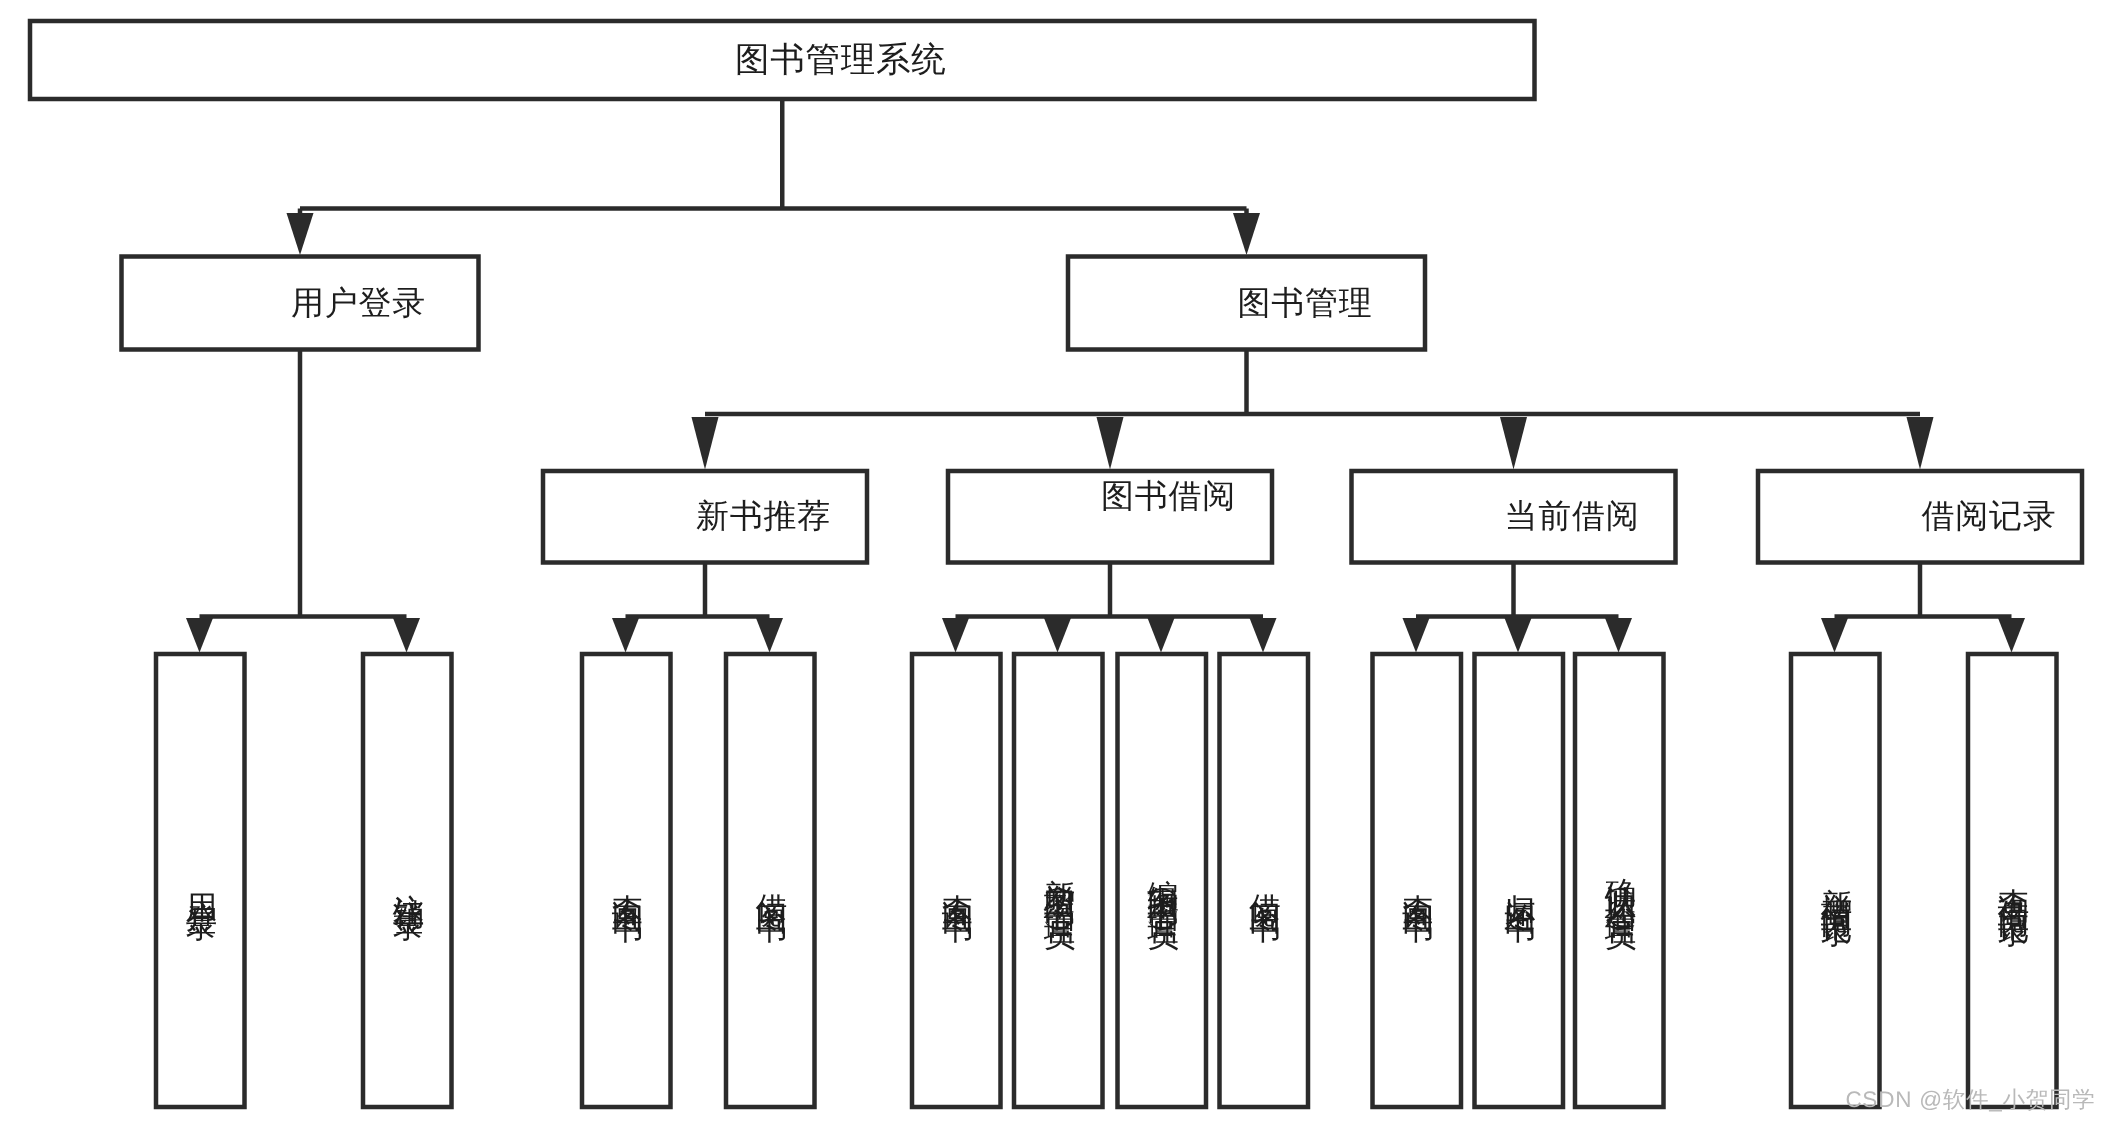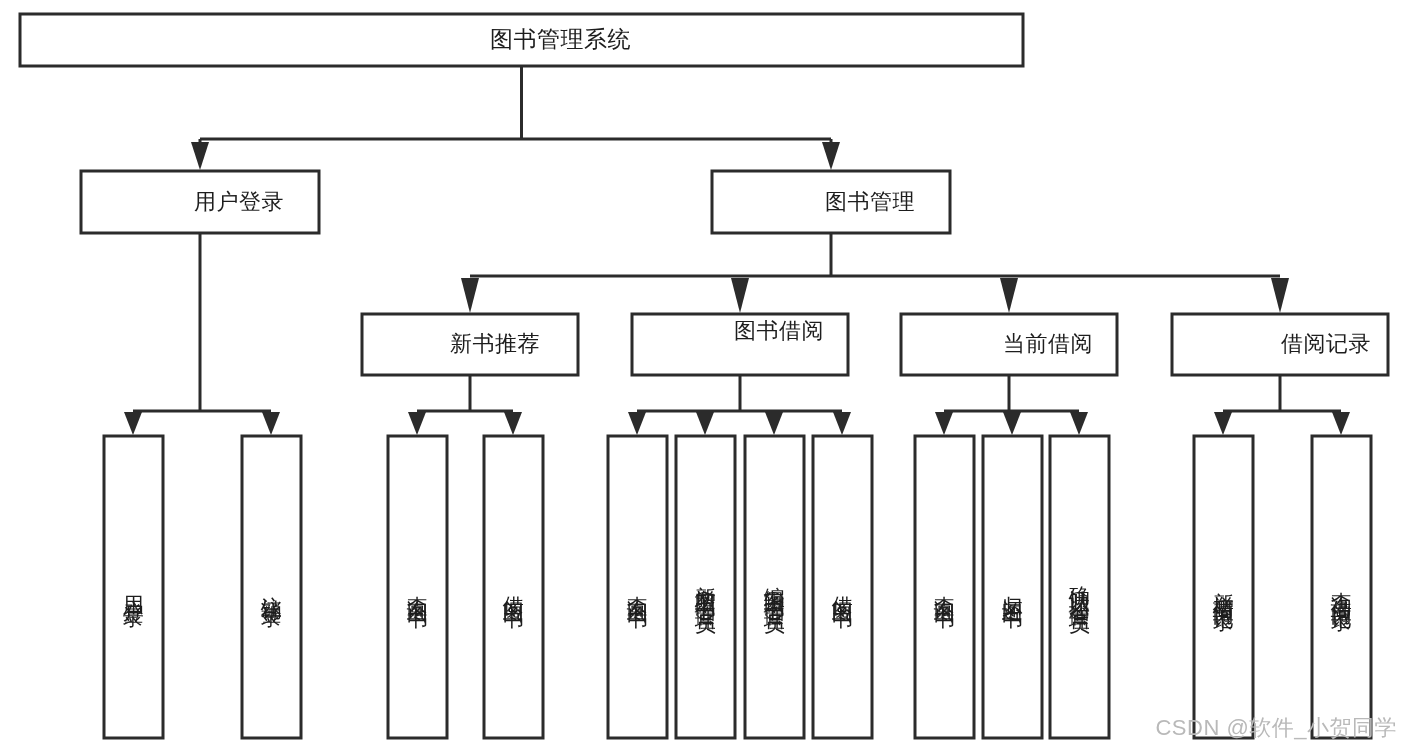--- a/index.html
+++ b/index.html
@@ -74,21 +74,21 @@
     writing-mode: vertical-rl;
     text-orientation: upright;
     letter-spacing: 4px;
     white-space: nowrap;
     display: inline-block;
   }
   #watermark {
     position: absolute;
     right: 8px;
     bottom: 4px;
-    font-size: 22px;
+    font-size: 15px;
     color: #b9b9b9;
     letter-spacing: 0.5px;
     white-space: nowrap;
     pointer-events: none;
   }
 </style>
 </head>
 <body>
 
 <div id="diagram-root">
@@ -166,21 +166,21 @@
       <rect class="node-rect" x="1312" y="436" width="59" height="302"></rect>
     </g>
   </svg>
 
   <div class="h-label title-label" style="left:20px; top:14px; width:1003px; height:52px;">图书管理系统</div>
 
   <div class="h-label" style="left:81px; top:171px; width:238px; height:62px;">用户登录</div>
 
   <div class="h-label" style="left:712px; top:171px; width:238px; height:62px;">图书管理</div>
 
-  <div class="h-label" style="left:352px; top:314px; width:208px; height:61px;">新书推荐</div>
+  <div class="h-label" style="left:366px; top:314px; width:208px; height:61px;">新书推荐</div>
 
   <div class="h-label" style="left:632px; top:301px; width:216px; height:61px;">图书借阅</div>
 
   <div class="h-label" style="left:901px; top:314px; width:216px; height:61px;border-radius:21px;">当前借阅</div>
 
   <div class="h-label" style="left:1179px; top:314px; width:216px; height:61px;">借阅记录</div>
 
   <div class="v-label" style="left:104px; top:436px; width:59px; height:302px;">
     <span>用户登录</span>
   </div>

